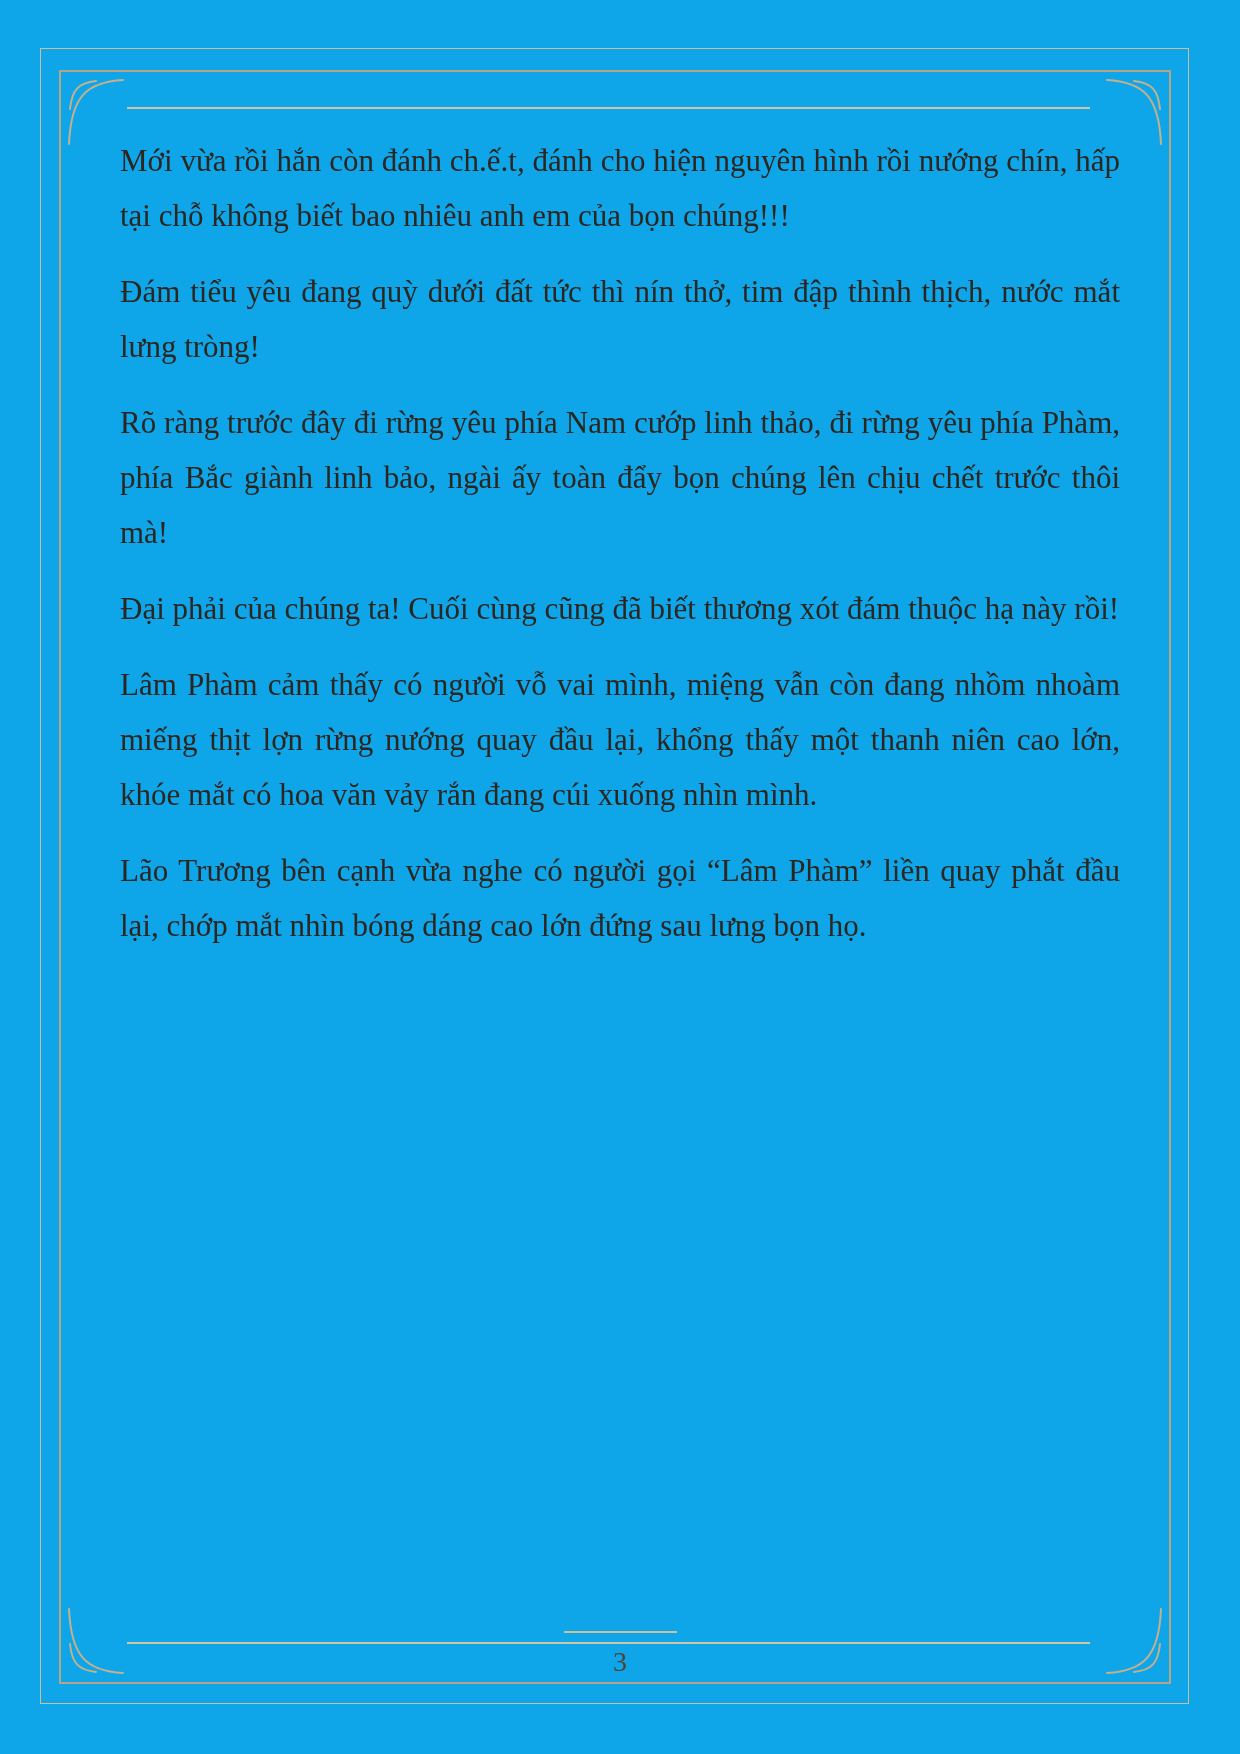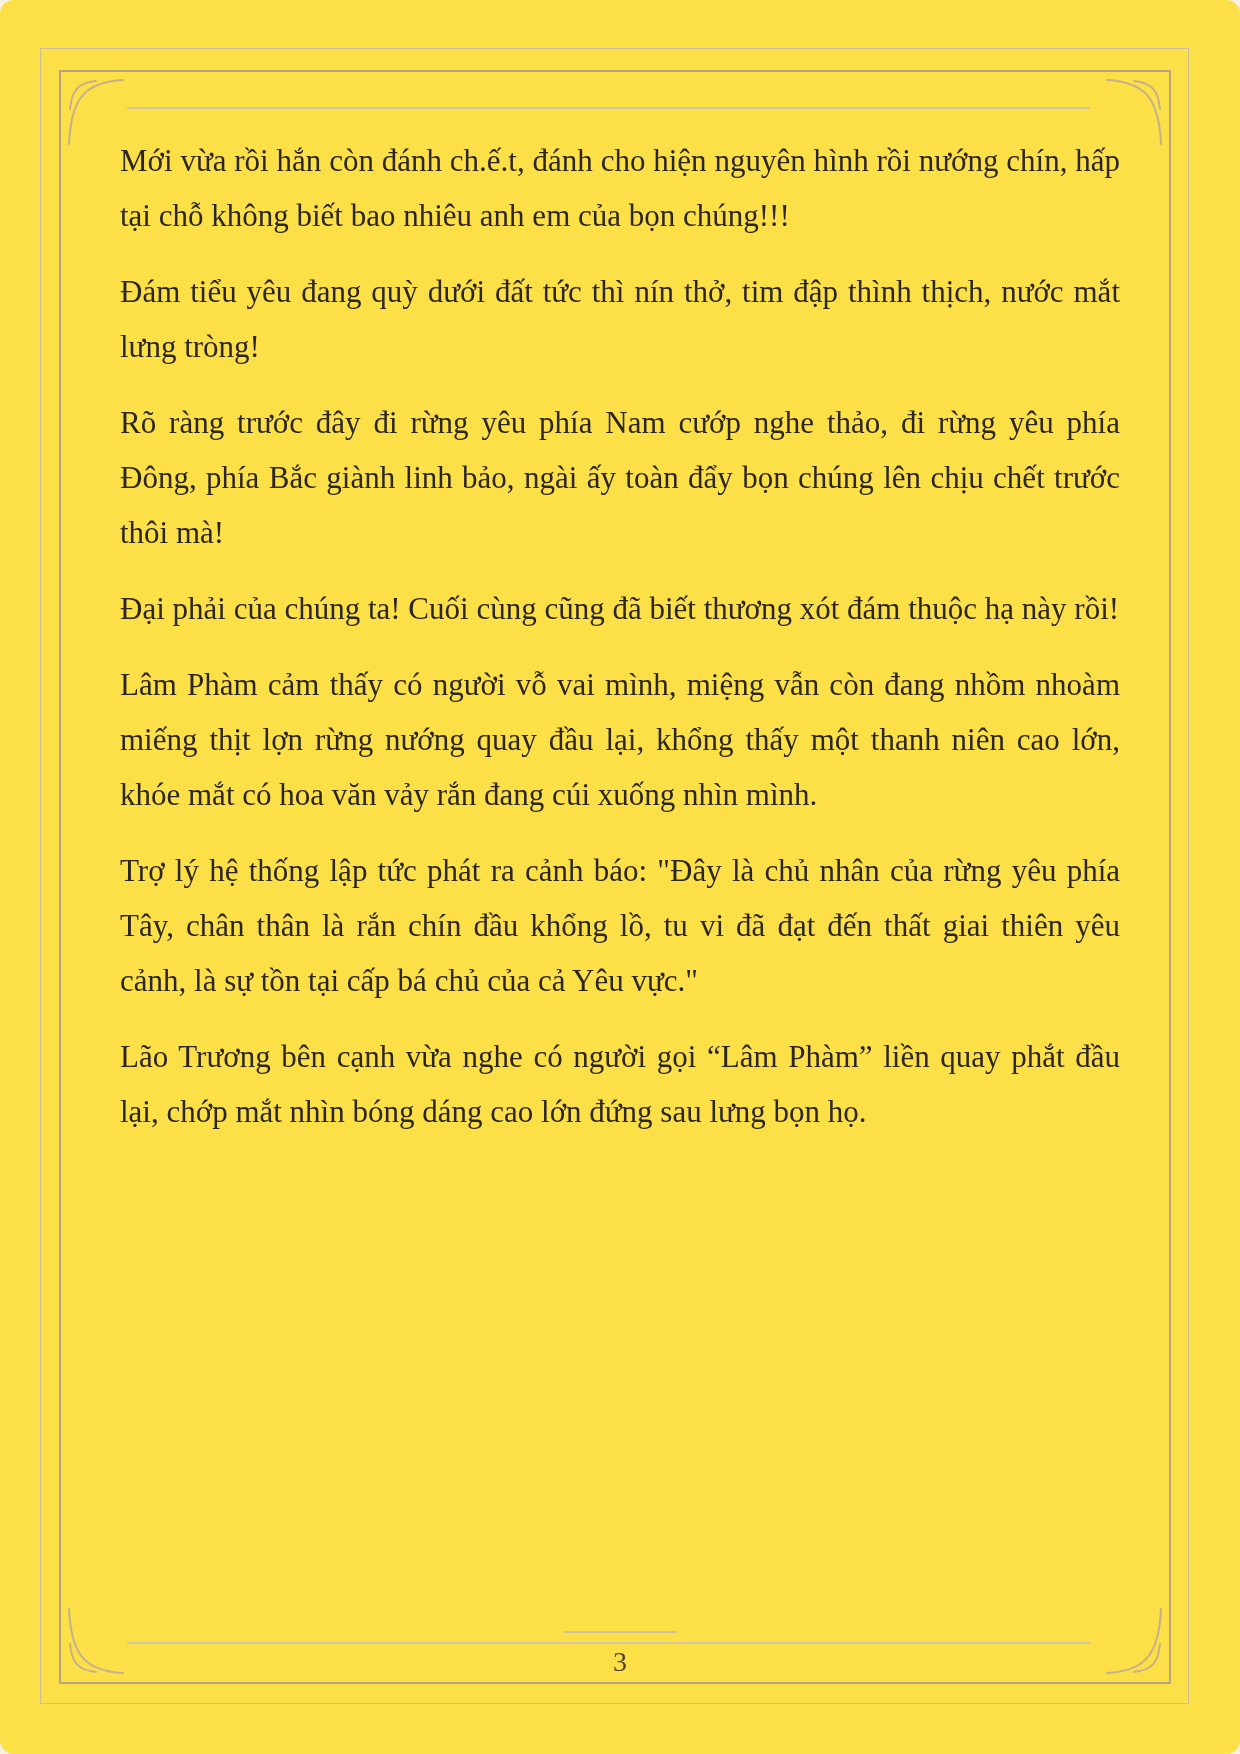--- a/index.html
+++ b/index.html
@@ -4,24 +4,23 @@
 <style>
   html, body {
     margin: 0;
     padding: 0;
     background: #f7f1e3;
   }
   .page {
     position: relative;
     width: 1240px;
     height: 1754px;
-    background: #fde047;
+    background: #0ea5e9;
     overflow: hidden;
     font-family: "Liberation Serif", "DejaVu Serif", serif;
-    border-radius: 14px;
   }
   .outer-frame {
     position: absolute;
     left: 40px; top: 48px;
     width: 1149px; height: 1656px;
     border: 1.5px solid #ccbd9f;
     box-sizing: border-box;
   }
   .inner-frame {
     position: absolute;
@@ -105,24 +104,23 @@
       <path d="M 57,3 C 20,5 5,20 3,67"></path>
       <path d="M 30,4 C 12,6 6,13 4,32"></path>
     </svg>
   </div>
 
   <div class="rule header-rule"></div>
 
   <div class="content">
     <p>Mới vừa rồi hắn còn đánh ch.ế.t, đánh cho hiện nguyên hình rồi nướng chín, hấp tại chỗ không biết bao nhiêu anh em của bọn chúng!!!</p>
     <p>Đám tiểu yêu đang quỳ dưới đất tức thì nín thở, tim đập thình thịch, nước mắt lưng tròng!</p>
-    <p>Rõ ràng trước đây đi rừng yêu phía Nam cướp nghe thảo, đi rừng yêu phía Đông, phía Bắc giành linh bảo, ngài ấy toàn đẩy bọn chúng lên chịu chết trước thôi mà!</p>
+    <p>Rõ ràng trước đây đi rừng yêu phía Nam cướp linh thảo, đi rừng yêu phía Phàm, phía Bắc giành linh bảo, ngài ấy toàn đẩy bọn chúng lên chịu chết trước thôi mà!</p>
     <p>Đại phải của chúng ta! Cuối cùng cũng đã biết thương xót đám thuộc hạ này rồi!</p>
     <p>Lâm Phàm cảm thấy có người vỗ vai mình, miệng vẫn còn đang nhồm nhoàm miếng thịt lợn rừng nướng quay đầu lại, khổng thấy một thanh niên cao lớn, khóe mắt có hoa văn vảy rắn đang cúi xuống nhìn mình.</p>
-    <p>Trợ lý hệ thống lập tức phát ra cảnh báo: "Đây là chủ nhân của rừng yêu phía Tây, chân thân là rắn chín đầu khổng lồ, tu vi đã đạt đến thất giai thiên yêu cảnh, là sự tồn tại cấp bá chủ của cả Yêu vực."</p>
     <p>Lão Trương bên cạnh vừa nghe có người gọi “Lâm Phàm” liền quay phắt đầu lại, chớp mắt nhìn bóng dáng cao lớn đứng sau lưng bọn họ.</p>
   </div>
 
   <div class="rule footer-tick"></div>
   <div class="rule footer-rule"></div>
   <div class="page-number">3</div>
 
 </div>
 
 </body></html>

